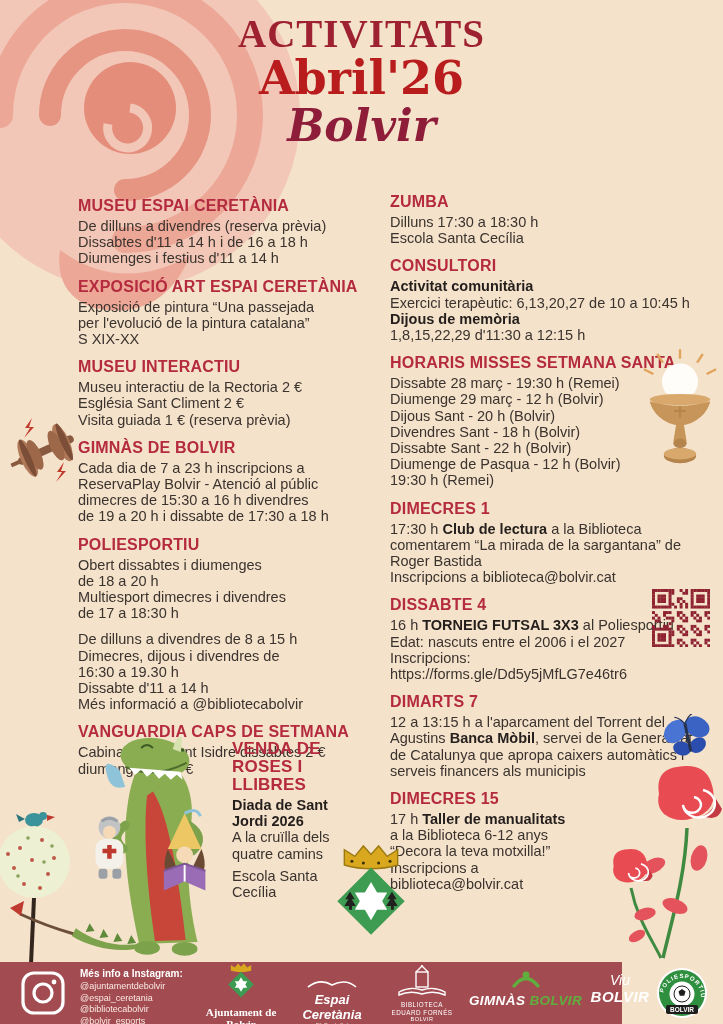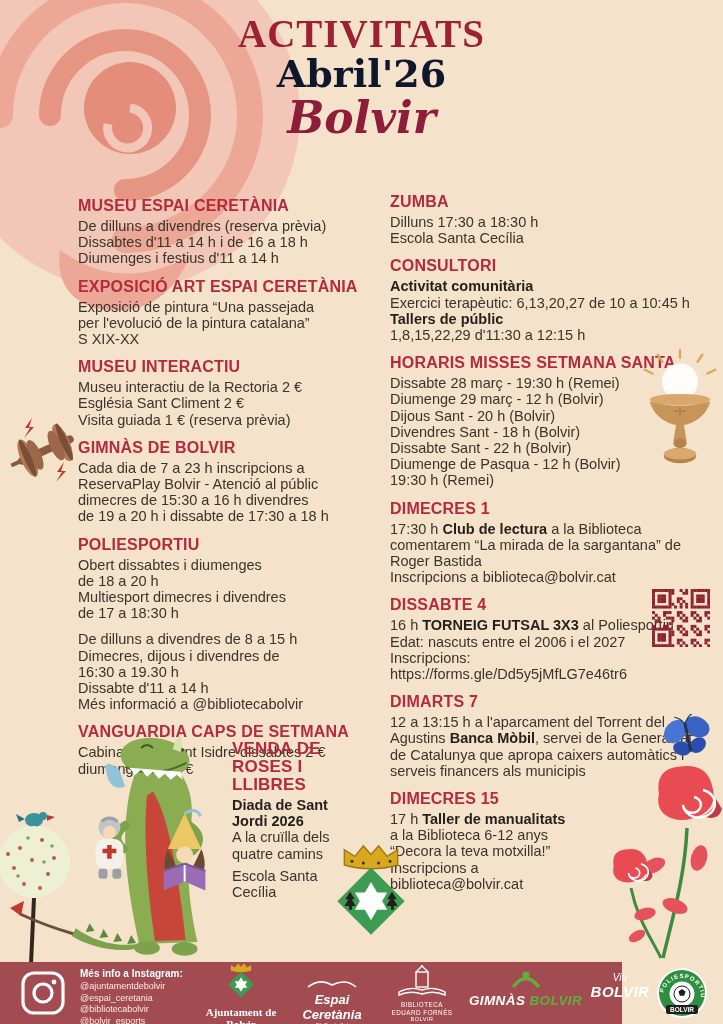--- a/index.html
+++ b/index.html
@@ -3,21 +3,21 @@
 <meta charset="utf-8">
 <style>
   html,body{margin:0;padding:0;background:#888;}
   .poster{position:relative;width:723px;height:1024px;background:#f5e2cb;overflow:hidden;
           font-family:"Liberation Sans",sans-serif;color:#3a332e;}
   .deco{position:absolute;pointer-events:none;}
   
   .header{position:absolute;top:14px;left:0;width:100%;text-align:center;z-index:2;}
   .h-activitats{font-family:Liberation Serif, serif;font-weight:bold;font-size:39px;line-height:1.02;
                 color:#9e2132;letter-spacing:1px;}
-  .h-abril{font-family:"DejaVu Serif",serif;font-weight:bold;font-size:38px;line-height:1.05;color:#0f172a;}
+  .h-abril{font-family:"DejaVu Serif",serif;font-weight:bold;font-size:46px;line-height:1.05;color:#b91c1c;}
   .h-bolvir{font-family:"DejaVu Serif",serif;font-style:italic;font-weight:bold;font-size:44px;
             line-height:1.08;color:#8e1d3a;}
   
   .col{position:absolute;z-index:2;}
   .col-left{left:78px;top:196px;width:310px;}
   .col-right{left:390px;top:192px;width:330px;}
   .sec{margin-bottom:10px;}
   .ttl{color:#b42a3e;font-weight:bold;font-size:16px;line-height:19px;margin-bottom:3px;letter-spacing:.2px;}
   .ln,.para{font-size:14.5px;line-height:16.2px;}
   .para b,.bln{color:#241f1c;}
@@ -31,21 +31,21 @@
   .f-item{position:absolute;color:#fff;text-align:center;}
   .ig-text{position:absolute;left:80px;top:6px;width:120px;text-align:left;color:#fbeae3;}
   .ig-title{font-weight:bold;font-size:10px;color:#fff;margin-bottom:2px;}
   .ig-handle{font-size:9px;line-height:11.5px;}
   .cap-serif{font-family:"Liberation Serif",serif;font-weight:bold;font-size:11px;color:#fff;}
   .espai-1{font-style:italic;font-weight:bold;font-size:13px;color:#fff;}
   .espai-2{font-size:6.5px;color:#f3d7c2;line-height:8px;}
   .bib-t{font-size:6.3px;letter-spacing:.5px;line-height:7.5px;color:#fff;}
   .gim-row{font-style:italic;font-weight:bold;font-size:13.5px;letter-spacing:.4px;}
   .gim-w{color:#fff;} .gim-g{color:#5fae3e;}
-  .viu-1{font-style:italic;font-size:10px;color:#fff;}
+  .viu-1{font-style:italic;font-size:14px;color:#fff;}
   .viu-2{font-style:italic;font-weight:bold;font-size:15px;color:#fff;letter-spacing:.5px;}
 </style>
 </head>
 <body>
 
 <div class="poster">
 
   <svg class="deco" style="left:-60px;top:-70px;z-index:1;" width="400" height="440" viewBox="0 0 400 440">
     <circle cx="185" cy="185" r="175" fill="#f2c7b7"></circle>
     <path d="M185,40 a145,145 0 1 0 1,0" fill="none" stroke="#eda temporal" opacity="0"></path>
@@ -134,21 +134,21 @@
   <div class="col col-right">
     <div class="sec">
       <div class="ttl">ZUMBA</div>
       <div class="ln">Dilluns 17:30 a 18:30 h</div>
       <div class="ln">Escola Santa Cecília</div>
     </div>
     <div class="sec">
       <div class="ttl">CONSULTORI</div>
       <div class="bln">Activitat comunitària</div>
       <div class="ln">Exercici terapèutic: 6,13,20,27 de 10 a 10:45 h</div>
-      <div class="bln">Tallers de públic</div>
+      <div class="bln">Dijous de memòria</div>
       <div class="ln">1,8,15,22,29 d'11:30 a 12:15 h</div>
     </div>
     <div class="sec">
       <div class="ttl">HORARIS MISSES SETMANA SANTA</div>
       <div class="ln">Dissabte 28 març - 19:30 h (Remei)</div>
       <div class="ln">Diumenge 29 març - 12 h (Bolvir)</div>
       <div class="ln">Dijous Sant - 20 h (Bolvir)</div>
       <div class="ln">Divendres Sant - 18 h (Bolvir)</div>
       <div class="ln">Dissabte Sant - 22 h (Bolvir)</div>
       <div class="ln">Diumenge de Pasqua - 12 h (Bolvir)</div>

